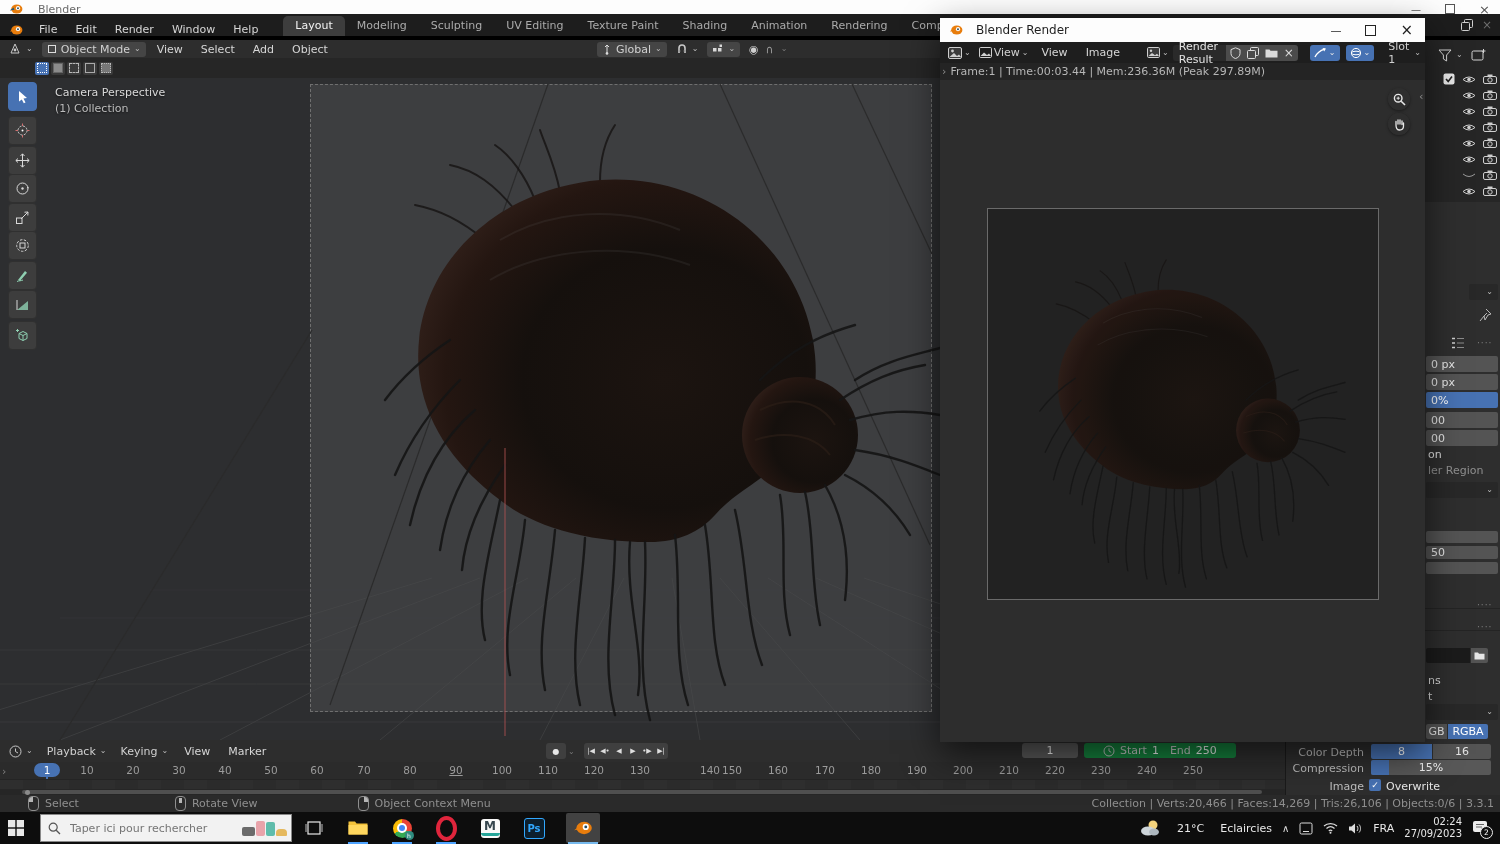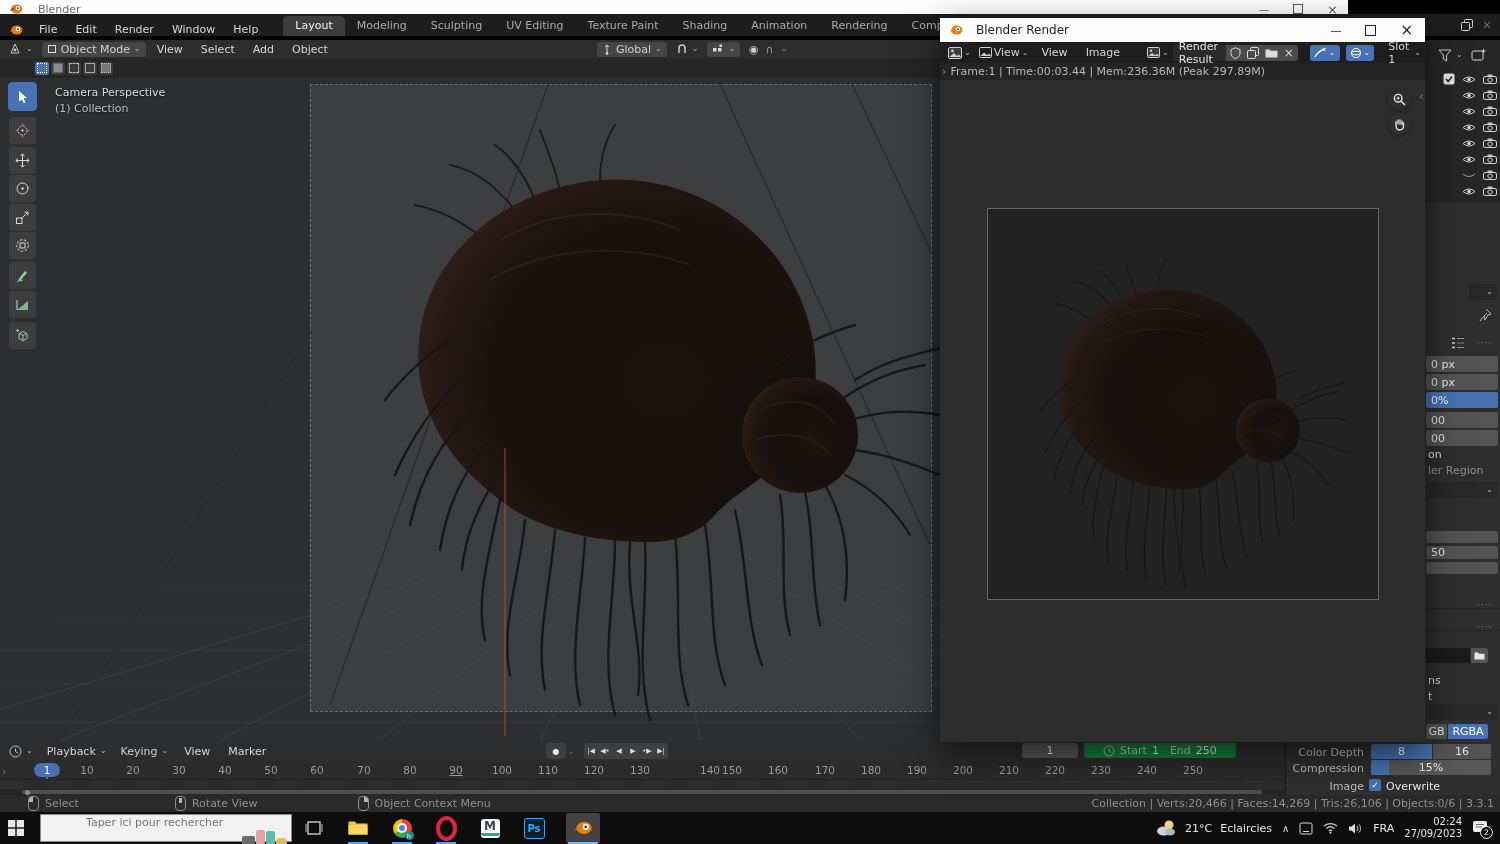--- a/index.html
+++ b/index.html
@@ -2,21 +2,21 @@
 <html><head>
 <meta charset="utf-8">
 <style>
   html,body{margin:0;padding:0;background:#000;}
   #screen{position:relative;width:1500px;height:844px;overflow:hidden;
     font-family:"DejaVu Sans","Liberation Sans",sans-serif;font-size:11px;color:#d0d0d0;}
   .abs{position:absolute;}
   .flex{display:flex;align-items:center;}
   svg{display:block;}
   
-  .titlebar{left:0;top:0;width:1348px;height:18px;background:#fdfdfd;color:#4a4a4a;display:flex;align-items:center;font-size:11px;}
+  .titlebar{left:0;top:0;width:1500px;height:18px;background:#fdfdfd;color:#4a4a4a;display:flex;align-items:center;font-size:11px;}
   .titlebar .wtitle{margin-left:8px;color:#6a6a6a;}
   .winctl{position:absolute;top:0;height:18px;display:flex;align-items:center;gap:24px;color:#555;font-size:10px;}
   .ctl-box{width:8px;height:8px;border:1px solid #555;display:inline-block;}
   
   .topbar{left:0;top:14px;width:1500px;height:22px;background:#1d1d1d;display:flex;align-items:flex-end;}
   .blogo{width:16px;height:12px;margin:0 6px 0 8px;}
   .menu{padding:0 9px;color:#d6d6d6;cursor:default;}
   .tabs{display:flex;align-items:flex-end;height:22px;margin-left:16px;}
   .tab{padding:3px 12px 4px;color:#ababab;border-radius:5px 5px 0 0;}
   .tab.active{background:#3d3d3d;color:#f2f2f2;}
@@ -76,21 +76,21 @@
   .tpbtn{width:14px;text-align:center;color:#dedede;font-size:7px;}
   .pill{background:#15803d;border-radius:3px;height:15px;display:flex;align-items:center;padding:0 19px;gap:5px;}
   
   .statusbar{left:0;top:795px;width:1500px;height:17px;background:#2a2a2a;color:#8f8f8f;display:flex;align-items:center;}
   .mouseic{width:9px;height:13px;border:1px solid #8f8f8f;border-radius:4px;position:relative;margin:0 6px 0 0;}
   .mouseic .mb{position:absolute;background:#b5b5b5;}
   
   .taskbar{left:0;top:812px;width:1500px;height:32px;background:#0d0d0d;display:flex;align-items:center;color:#e8e8e8;}
   .tb-ic{width:24px;height:24px;margin:0 10px;display:flex;align-items:center;justify-content:center;position:relative;}
   .runline{position:absolute;left:2px;bottom:-4px;width:20px;height:2px;background:#4da3ff;}
-  .searchbox{width:250px;height:26px;background:#f2f2f2;color:#4d4d4d;display:flex;align-items:center;margin-left:2px;border:1px solid #888;flex-direction:column;}
+  .searchbox{width:250px;height:26px;background:#f2f2f2;color:#4d4d4d;display:flex;align-items:center;margin-left:2px;border:1px solid #888;}
   .searchbox input{border:none;background:transparent;outline:none;font:inherit;color:#3c3c3c;width:160px;}
   .tray{margin-left:auto;display:flex;align-items:center;gap:10px;padding-right:10px;}
   .clockblk{text-align:right;font-size:10px;line-height:1.25;}
 </style>
 </head>
 <body>
 
 <div id="screen">
 
   <div class="abs titlebar">
@@ -833,21 +833,21 @@
       <svg width="22" height="16" viewBox="0 0 20 14">
         <ellipse cx="11" cy="7" rx="7" ry="5.6" fill="#e87d0d"></ellipse>
         <circle cx="12.5" cy="6" r="2.8" fill="#fff"></circle>
           <circle cx="12.5" cy="6" r="1.3" fill="#244a5e"></circle>
         <path d="M2 9 L7 5 L8 8 Z" fill="#e87d0d"></path>
       </svg>
       <span class="runline" style="width:30px;bottom:-1px;background:#76b9ed;"></span>
     </div>
 
     <div class="tray">
-      <div class="flex" style="gap:8px;">
+      <div class="flex" style="gap:16px;">
         <svg width="22" height="18" viewBox="0 0 22 18">
           <circle cx="14" cy="6" r="4.5" fill="#f3d27c"></circle>
           <ellipse cx="9" cy="12" rx="7" ry="4.5" fill="#cdd5da"></ellipse>
           <ellipse cx="15" cy="13" rx="5" ry="3.5" fill="#aeb8bf"></ellipse>
         </svg>
         <span>21°C</span>
         <span>Eclaircies</span>
       </div>
       <span style="font-size:10px;color:#dcdcdc;">∧</span>
       <svg width="14" height="13" viewBox="0 0 14 13">

